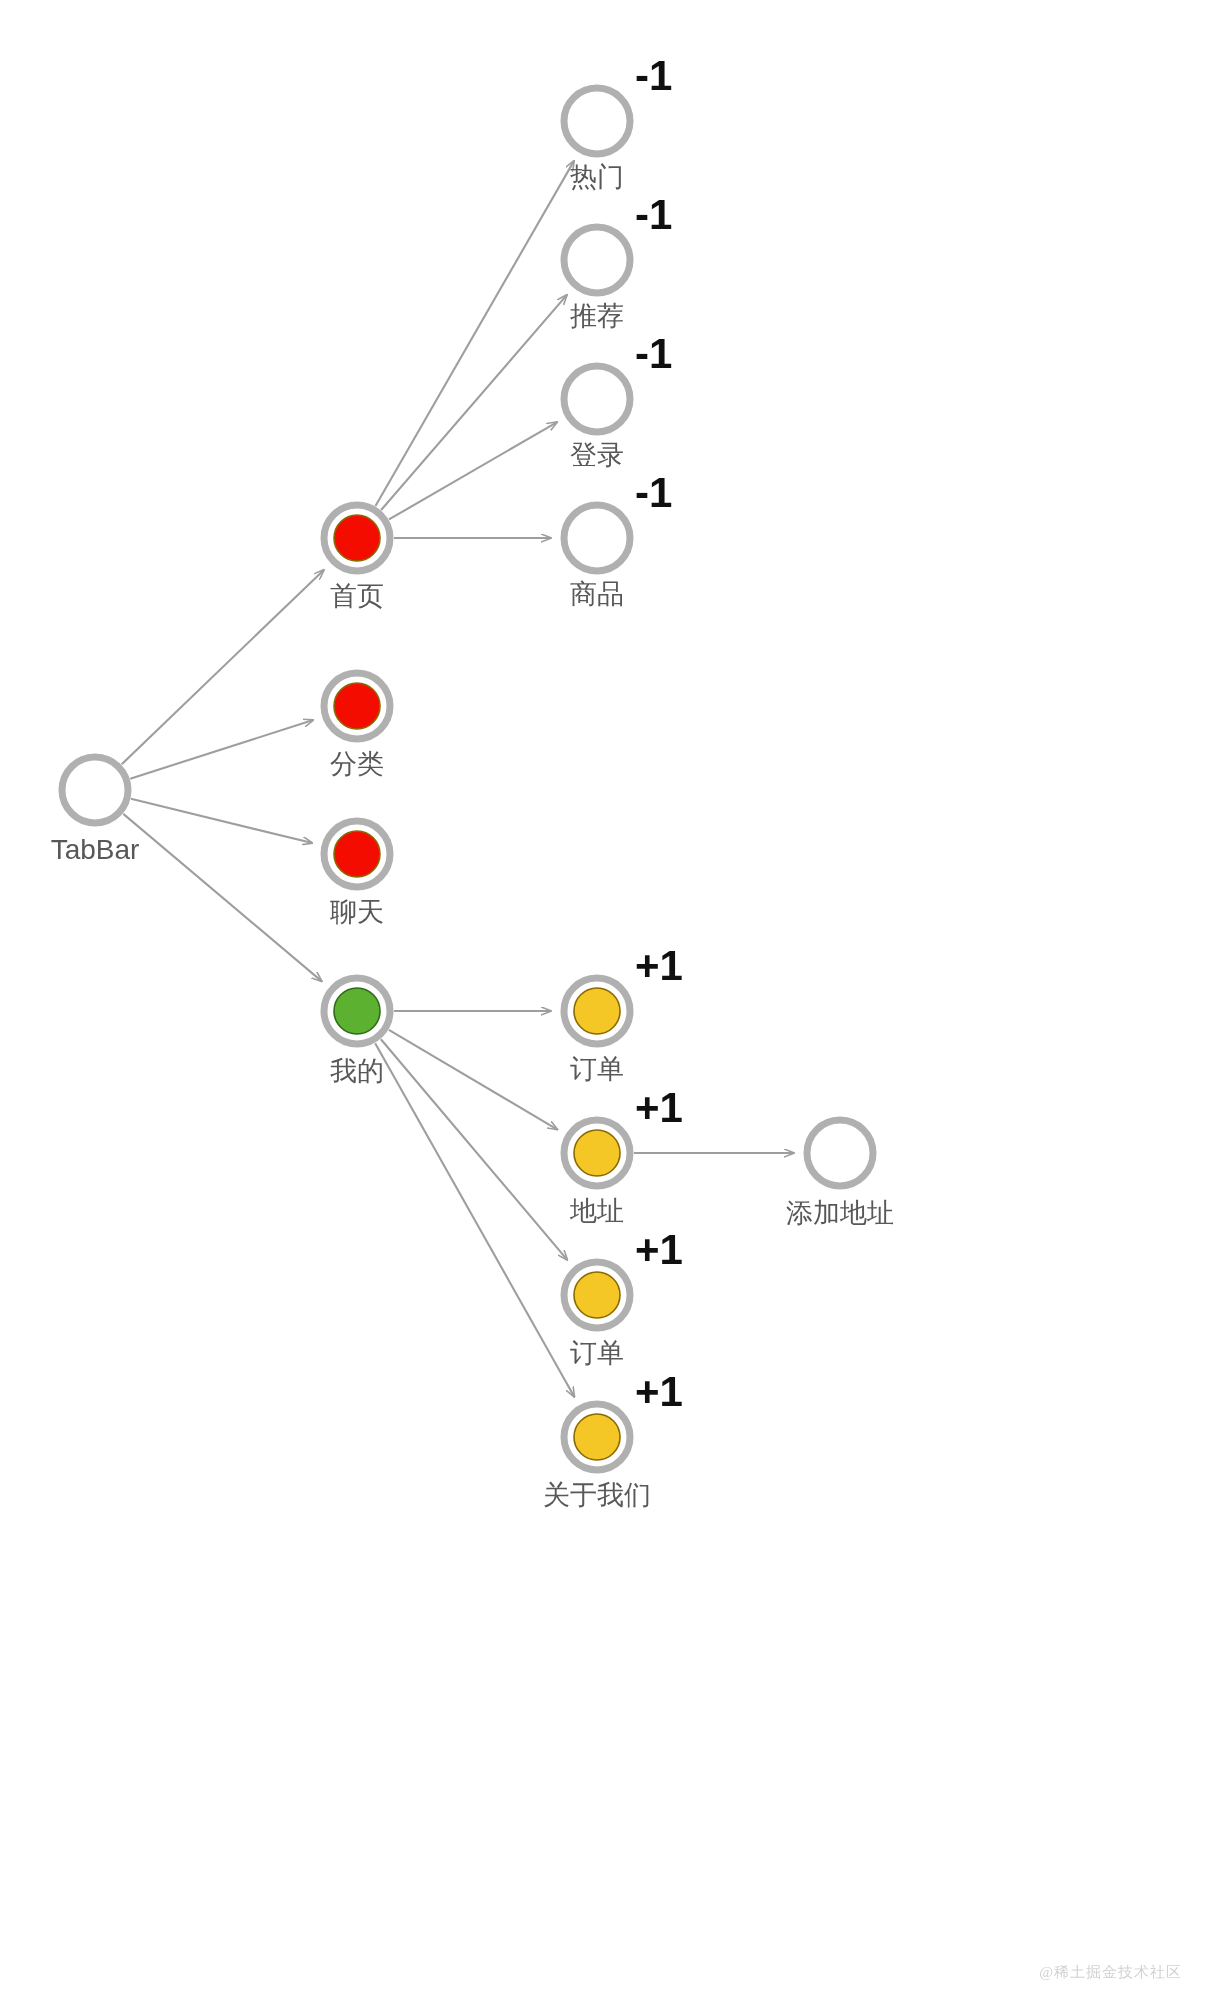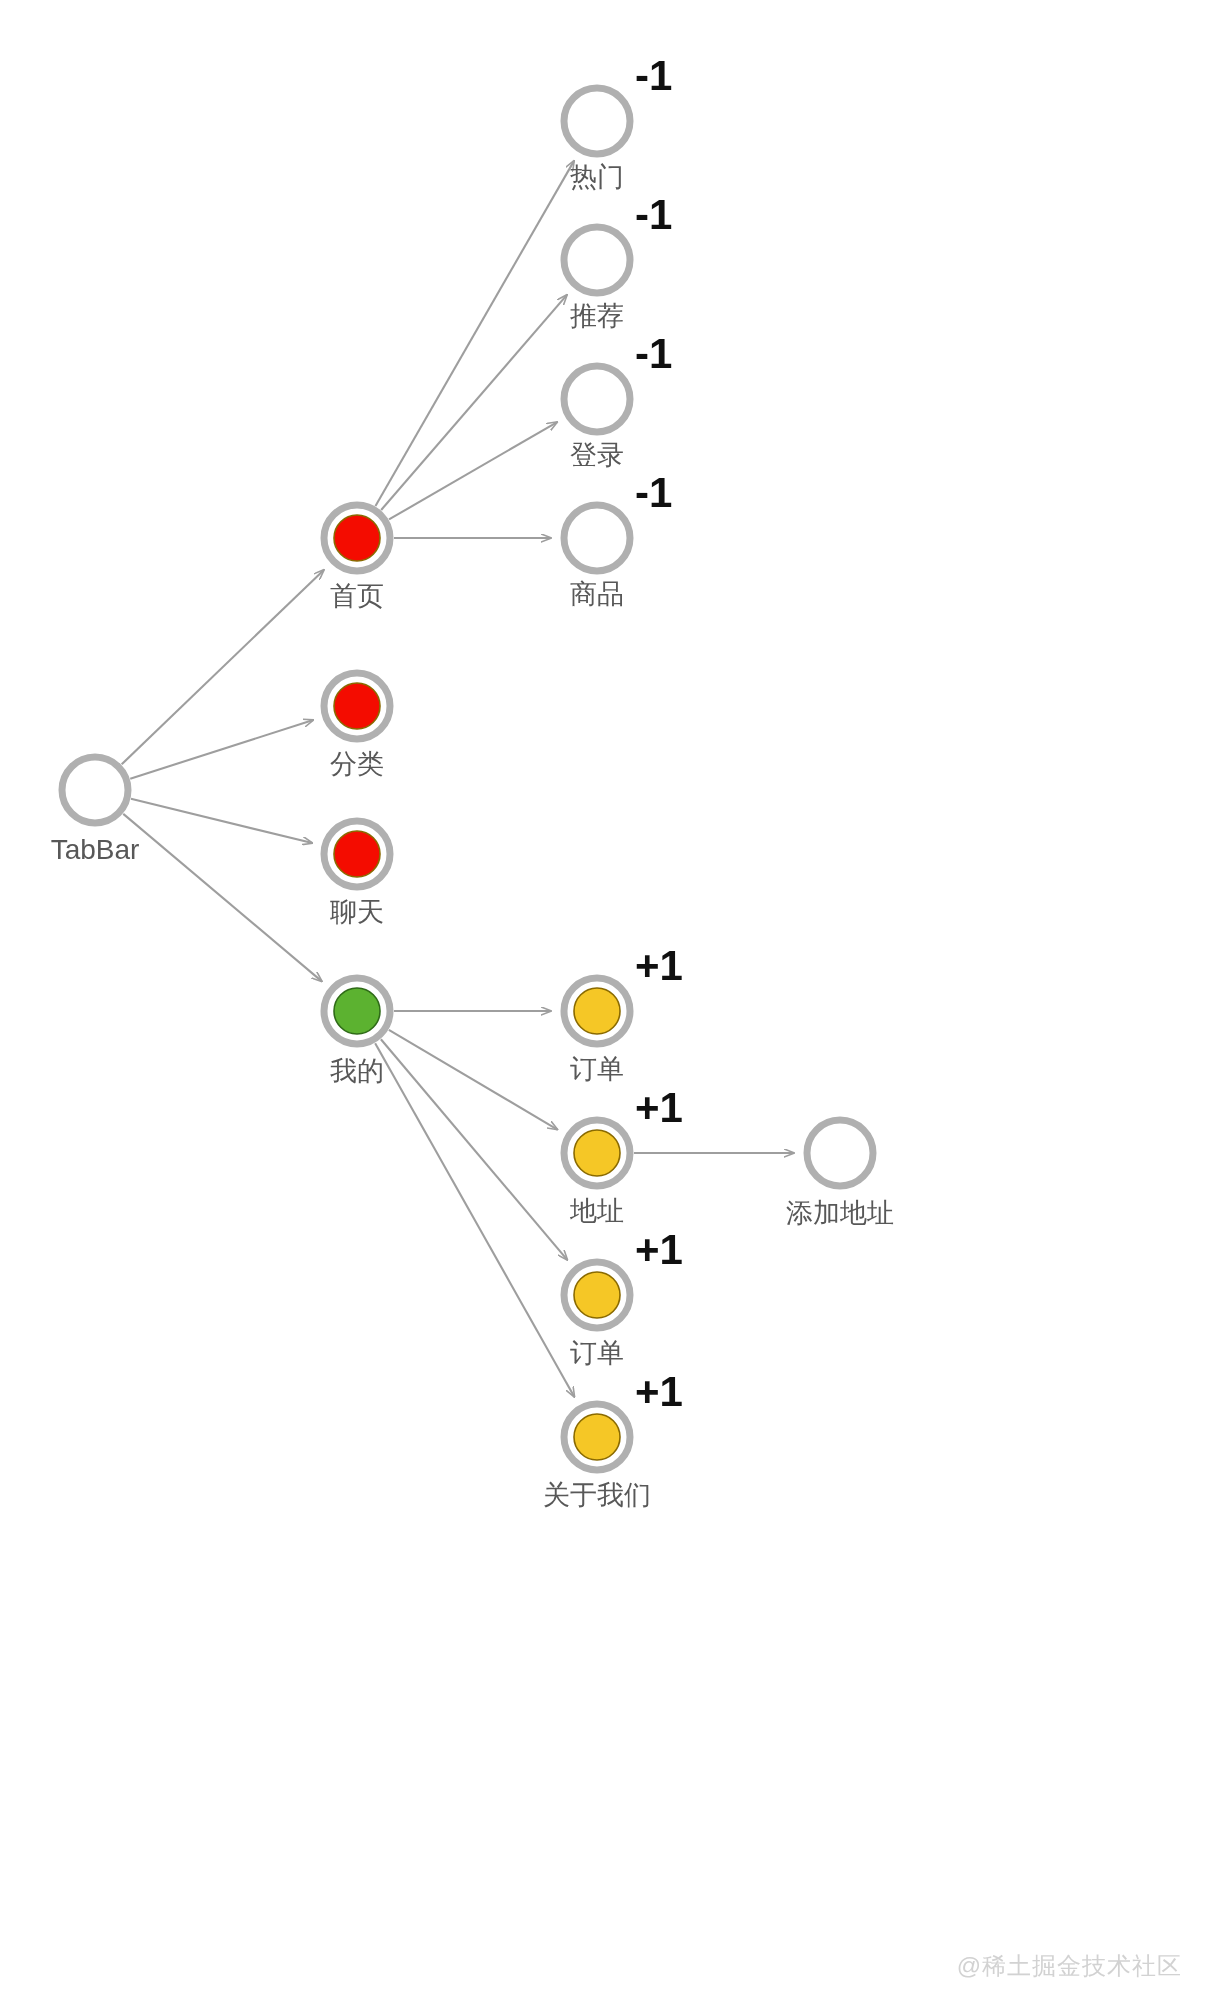--- a/index.html
+++ b/index.html
@@ -55,22 +55,22 @@
     font-size: 42px;
     font-weight: 700;
     fill: #101010;
     text-anchor: start;
     dominant-baseline: middle;
   }
   .watermark {
     position: absolute;
     right: 24px;
     bottom: 22px;
-    font-family: Liberation Sans, sans-serif;
-    font-size: 24px;
+    font-family: Liberation Serif, serif;
+    font-size: 15px;
     color: #d2d2d2;
     letter-spacing: 1px;
     user-select: none;
   }
 </style>
 </head>
 <body>
 
 <div id="graph-root">
   <svg class="graph-canvas" viewBox="0 0 1206 2004" xmlns="http://www.w3.org/2000/svg">

